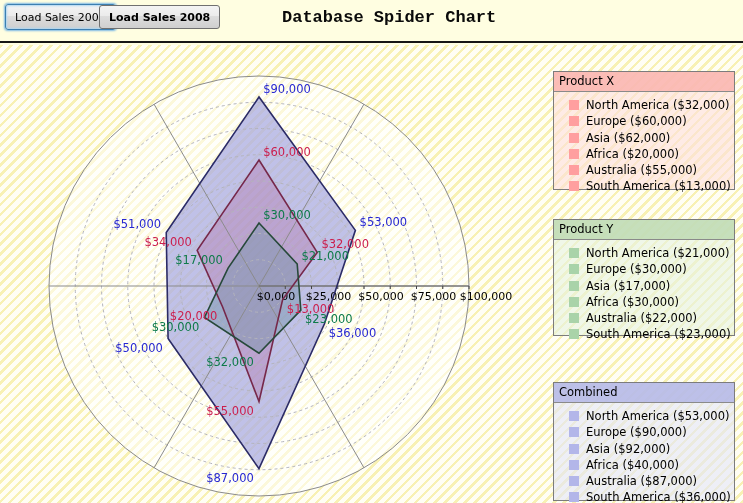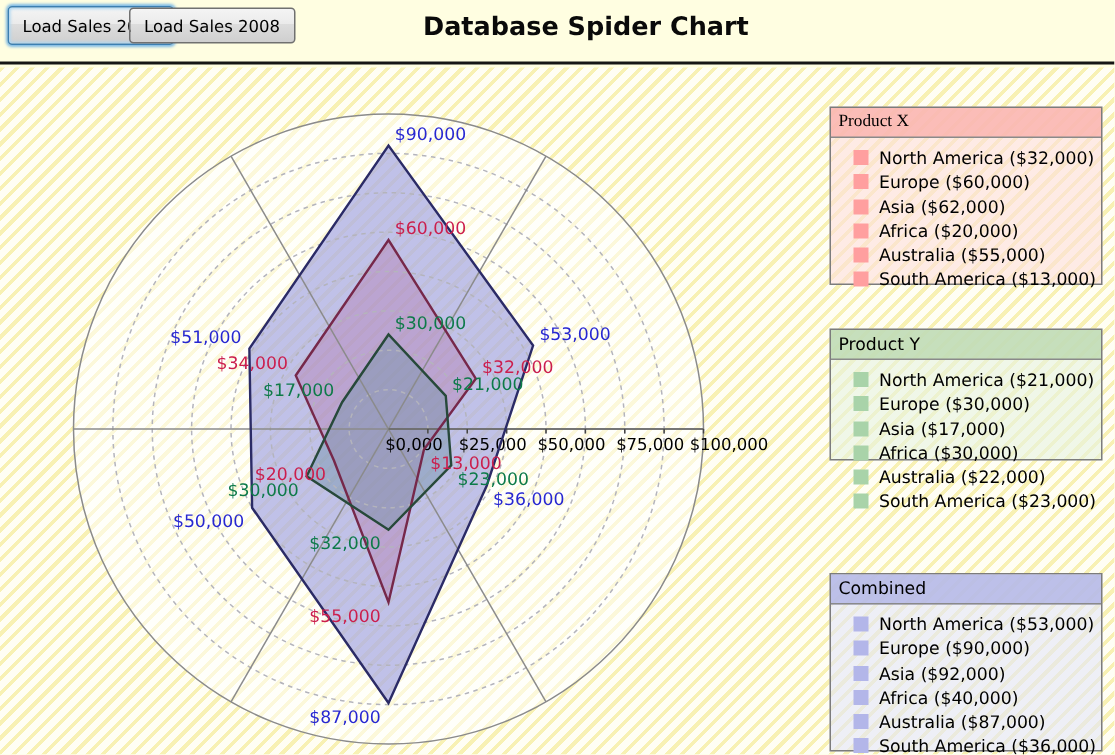--- a/index.html
+++ b/index.html
@@ -13,24 +13,24 @@
     position:absolute;left:0;top:0;width:743px;height:43px;
     background:#fffee1;border-bottom:2px solid #161616;box-sizing:border-box;
   }
   .btn{
     position:absolute;top:4px;height:26px;padding:0 9px;
     font-family:"DejaVu Sans","Liberation Sans",sans-serif;font-size:11px;color:#000;
     background:linear-gradient(#f4f4f4 0%,#ebebeb 45%,#dddddd 46%,#cfcfcf 100%);
     border:1px solid #707070;border-radius:3px;cursor:pointer;
   }
   #btn-2007{left:5px;border:1px solid #3c7fb1;box-shadow:0 0 2px 1px #7ab8e6, inset 0 0 2px 1px #aed7f2;}
-  #btn-2008{left:86px;top:5px;height:24px;}
+  #btn-2008{left:99px;top:5px;height:24px;font-weight:bold;}
   #page-title{
     position:absolute;left:282px;top:8px;
-    font-size:17px;font-weight:bold;color:#0a0a0a;letter-spacing:0px;white-space:nowrap;
+    font-size:17px;font-weight:bold;color:#0a0a0a;letter-spacing:0px;white-space:nowrap;font-family:Liberation Mono, monospace;
   }
   
   #main{
     position:absolute;left:0;top:45px;width:743px;height:458px;
     background:repeating-linear-gradient(135deg,#f8f1b4 0px,#f8f1b4 2.5px,#fffef4 2.5px,#fffef4 7px);
   }
   #chart-svg{position:absolute;left:0;top:0;}
   
   .legend{
     position:absolute;left:553px;width:182px;box-sizing:border-box;
@@ -110,31 +110,31 @@
         <text x="328.8290270027884" y="278.15000000000003" text-anchor="middle" font-size="11.5px" fill="#0d7a49" font-family="&quot;DejaVu Sans&quot;,&quot;Liberation Sans&quot;,sans-serif">$23,000</text>
         <text x="383.38862744120803" y="181.35" text-anchor="middle" font-size="11.5px" fill="#2727d1" font-family="&quot;DejaVu Sans&quot;,&quot;Liberation Sans&quot;,sans-serif">$53,000</text>
         <text x="287" y="48" text-anchor="middle" font-size="11.5px" fill="#2727d1" font-family="&quot;DejaVu Sans&quot;,&quot;Liberation Sans&quot;,sans-serif">$90,000</text>
         <text x="137.2486792546866" y="183.45" text-anchor="middle" font-size="11.5px" fill="#2727d1" font-family="&quot;DejaVu Sans&quot;,&quot;Liberation Sans&quot;,sans-serif">$51,000</text>
         <text x="139.06733260263394" y="306.5" text-anchor="middle" font-size="11.5px" fill="#2727d1" font-family="&quot;DejaVu Sans&quot;,&quot;Liberation Sans&quot;,sans-serif">$50,000</text>
         <text x="229.99999999999994" y="436.7" text-anchor="middle" font-size="11.5px" fill="#2727d1" font-family="&quot;DejaVu Sans&quot;,&quot;Liberation Sans&quot;,sans-serif">$87,000</text>
         <text x="352.4715205261035" y="291.8" text-anchor="middle" font-size="11.5px" fill="#2727d1" font-family="&quot;DejaVu Sans&quot;,&quot;Liberation Sans&quot;,sans-serif">$36,000</text>
       </svg>
     <div id="legends">
         <div class="legend" style="top: 26px; height: 119px; background: rgba(253, 222, 220, 0.62);">
-          <div class="legend-header" style="background: rgba(250, 178, 172, 0.8); font-family: Liberation Serif, serif;">Product X</div>
+          <div class="legend-header" style="background: rgba(250, 178, 172, 0.8);">Product X</div>
           <div class="legend-body">
             <div class="legend-row"><span class="legend-swatch" style="background: rgb(255, 159, 159);"></span><span class="legend-label">North America ($32,000)</span></div>
             <div class="legend-row"><span class="legend-swatch" style="background: rgb(255, 159, 159);"></span><span class="legend-label">Europe ($60,000)</span></div>
             <div class="legend-row"><span class="legend-swatch" style="background: rgb(255, 159, 159);"></span><span class="legend-label">Asia ($62,000)</span></div>
             <div class="legend-row"><span class="legend-swatch" style="background: rgb(255, 159, 159);"></span><span class="legend-label">Africa ($20,000)</span></div>
             <div class="legend-row"><span class="legend-swatch" style="background: rgb(255, 159, 159);"></span><span class="legend-label">Australia ($55,000)</span></div>
             <div class="legend-row"><span class="legend-swatch" style="background: rgb(255, 159, 159);"></span><span class="legend-label">South America ($13,000)</span></div>
           </div>
         </div>
-        <div class="legend" style="top: 174px; height: 88px; background: rgba(230, 242, 225, 0.62);">
+        <div class="legend" style="top: 174px; height: 117px; background: rgba(230, 242, 225, 0.62);">
           <div class="legend-header" style="background: rgba(188, 216, 176, 0.8);">Product Y</div>
           <div class="legend-body">
             <div class="legend-row"><span class="legend-swatch" style="background: rgb(169, 211, 169);"></span><span class="legend-label">North America ($21,000)</span></div>
             <div class="legend-row"><span class="legend-swatch" style="background: rgb(169, 211, 169);"></span><span class="legend-label">Europe ($30,000)</span></div>
             <div class="legend-row"><span class="legend-swatch" style="background: rgb(169, 211, 169);"></span><span class="legend-label">Asia ($17,000)</span></div>
             <div class="legend-row"><span class="legend-swatch" style="background: rgb(169, 211, 169);"></span><span class="legend-label">Africa ($30,000)</span></div>
             <div class="legend-row"><span class="legend-swatch" style="background: rgb(169, 211, 169);"></span><span class="legend-label">Australia ($22,000)</span></div>
             <div class="legend-row"><span class="legend-swatch" style="background: rgb(169, 211, 169);"></span><span class="legend-label">South America ($23,000)</span></div>
           </div>
         </div>

